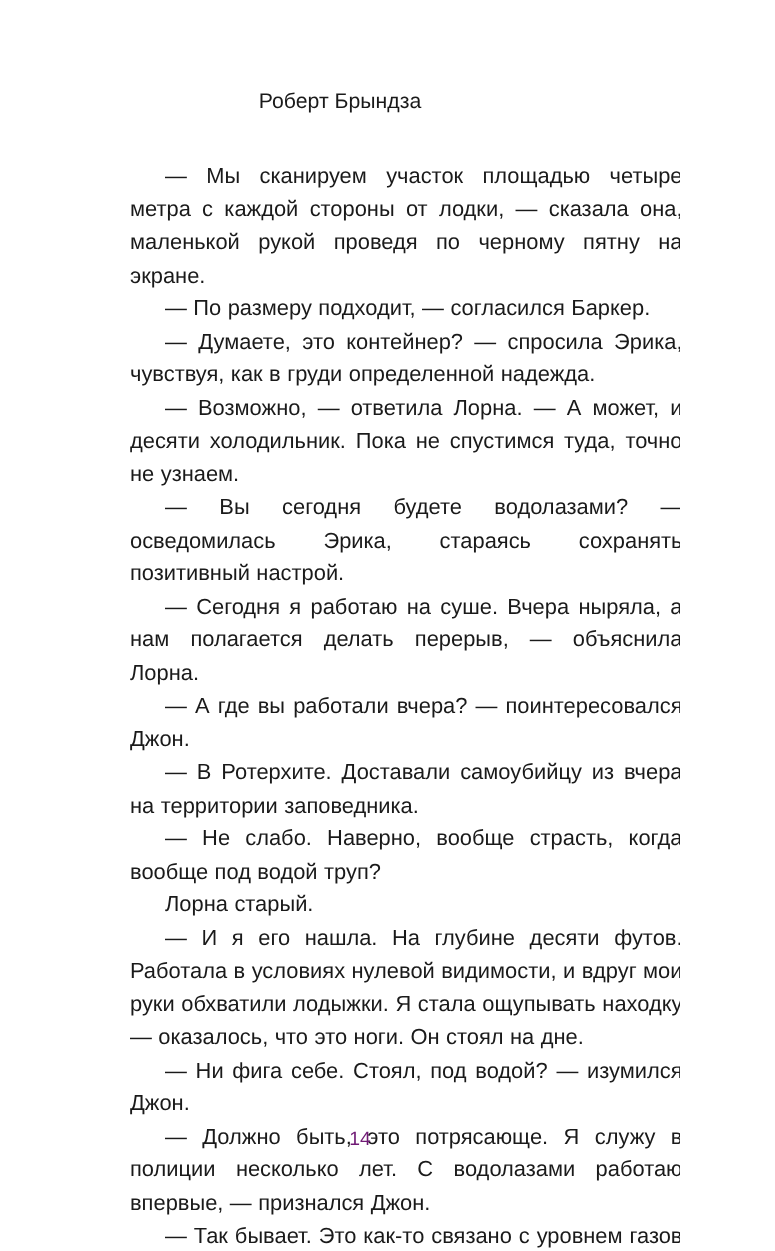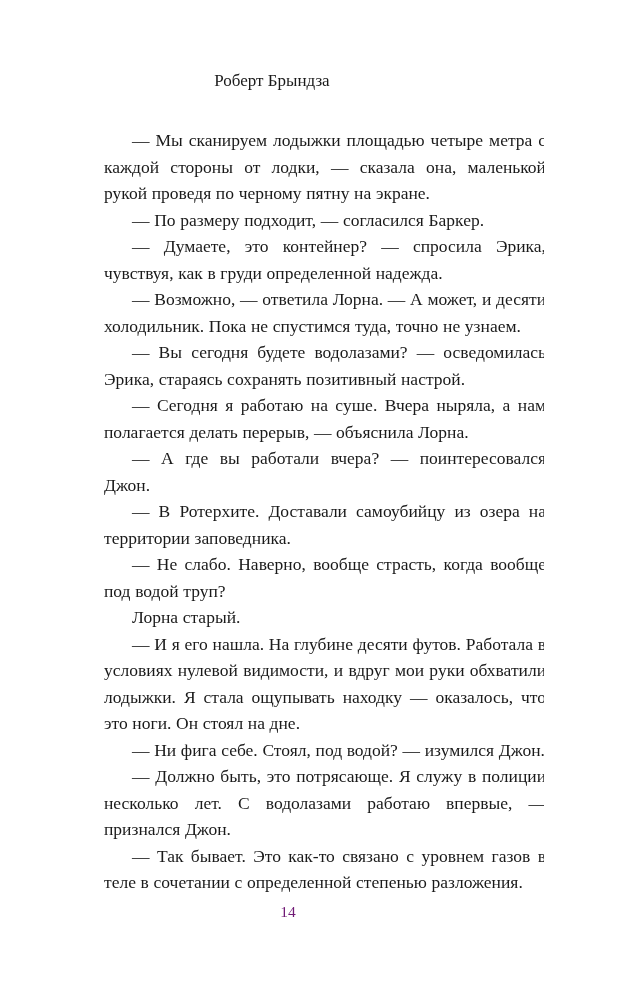--- a/index.html
+++ b/index.html
@@ -7,21 +7,21 @@
     padding: 0;
     background: #ffffff;
   }
   .page {
     position: relative;
     width: 544px;
     height: 1001px;
     box-sizing: border-box;
     background: #ffffff;
     color: #1a1a1a;
-    font-family: Liberation Serif, serif;
+    font-family: Liberation Sans, sans-serif;
     overflow: hidden;
   }
   .running-head {
     padding-top: 71px;
     text-align: center;
     font-size: 17px;
     line-height: 20px;
     color: #1a1a1a;
   }
   .text-block {
@@ -50,28 +50,28 @@
     color: #701a75;
   }
 </style>
 </head>
 <body>
 
 <div class="page">
   <div class="running-head">Роберт Брындза</div>
 
   <div class="text-block">
-    <p class="para">— Мы сканируем лодыжки площадью четыре метра с каждой стороны от лодки, — сказала она, маленькой рукой проведя по черному пятну на экране.</p>
+    <p class="para">— Мы сканируем участок площадью четыре метра с каждой стороны от лодки, — сказала она, маленькой рукой проведя по черному пятну на экране.</p>
     <p class="para">— По размеру подходит, — согласился Баркер.</p>
     <p class="para">— Думаете, это контейнер? — спросила Эрика, чувствуя, как в груди определенной надежда.</p>
     <p class="para">— Возможно, — ответила Лорна. — А может, и десяти холодильник. Пока не спустимся туда, точно не узнаем.</p>
     <p class="para">— Вы сегодня будете водолазами? — осведомилась Эрика, стараясь сохранять позитивный настрой.</p>
     <p class="para">— Сегодня я работаю на суше. Вчера ныряла, а нам полагается делать перерыв, — объяснила Лорна.</p>
     <p class="para">— А где вы работали вчера? — поинтересовался Джон.</p>
-    <p class="para">— В Ротерхите. Доставали самоубийцу из озера на территории заповедника.</p>
+    <p class="para">— В Ротерхите. Доставали самоубийцу из вчера на территории заповедника.</p>
     <p class="para">— Не слабо. Наверно, вообще страсть, когда вообще под водой труп?</p>
     <p class="para">Лорна старый.</p>
     <p class="para">— И я его нашла. На глубине десяти футов. Работала в условиях нулевой видимости, и вдруг мои руки обхватили лодыжки. Я стала ощупывать находку — оказалось, что это ноги. Он стоял на дне.</p>
     <p class="para">— Ни фига себе. Стоял, под водой? — изумился Джон.</p>
     <p class="para">— Должно быть, это потрясающе. Я служу в полиции несколько лет. С водолазами работаю впервые, — признался Джон.</p>
     <p class="para">— Так бывает. Это как-то связано с уровнем газов в теле в сочетании с определенной степенью разложения.</p>
   </div>
 
   <div class="page-number">14</div>
 </div>

